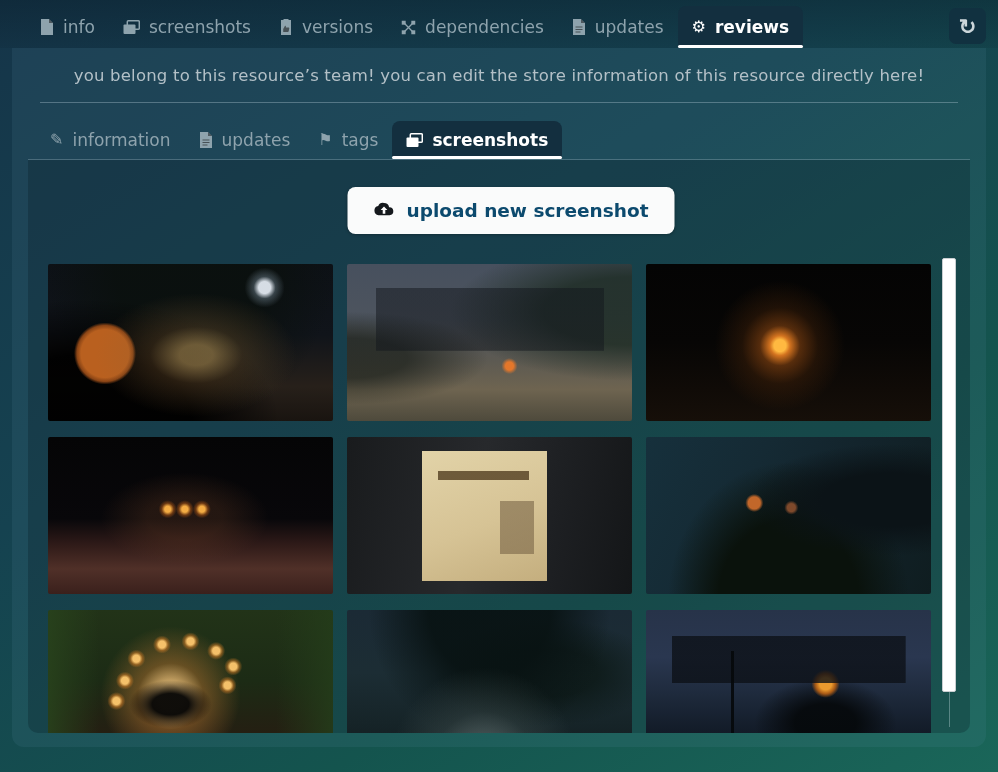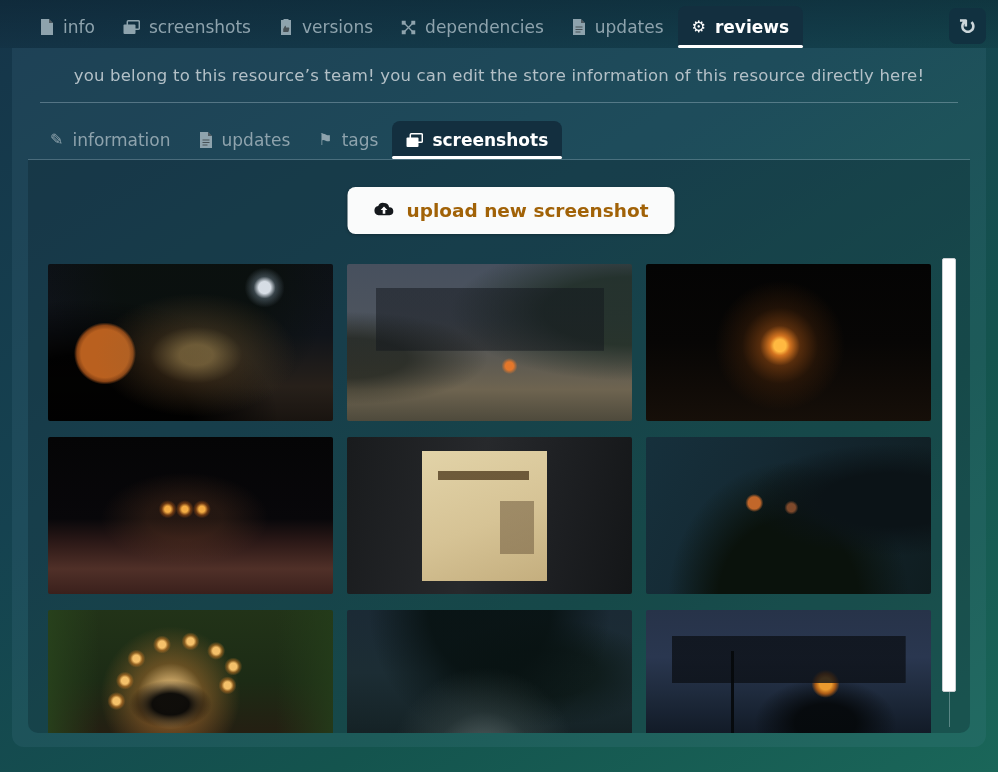--- a/index.html
+++ b/index.html
@@ -47,21 +47,21 @@
   }
   .subtabs .tab{font-size:17px;}
   
   .panel{
     position:absolute;left:16px;right:16px;top:112px;bottom:14px;
     background:rgba(5,18,26,.25);border-radius:0 0 10px 10px;overflow:hidden;
   }
   .upload-btn{
     position:absolute;top:27px;left:calc(50% + 12px);transform:translateX(-50%);
     height:47px;padding:0 26px;display:flex;align-items:center;gap:12px;
-    background:#fafbfb;color:#a16207;border:none;border-radius:8px;
+    background:#fafbfb;color:#0c4a6e;border:none;border-radius:8px;
     font-family:inherit;font-size:18.5px;font-weight:bold;cursor:pointer;
     box-shadow:0 1px 3px rgba(0,0,0,.25);
   }
   .grid-viewport{position:absolute;left:0;right:0;top:104px;bottom:0;overflow:hidden;}
   .grid{display:grid;grid-template-columns:repeat(3,285px);grid-auto-rows:157px;gap:16px 14px;padding-left:20px;}
   .thumb{width:285px;height:157px;border-radius:2px;background-color:#0a0d10;cursor:pointer;}
   
   .scroll-track{position:absolute;right:20px;top:98px;bottom:6px;width:1px;background:rgba(210,230,235,.35);}
   .scroll-thumb{
     position:absolute;right:14px;top:98px;width:14px;height:434px;box-sizing:border-box;

